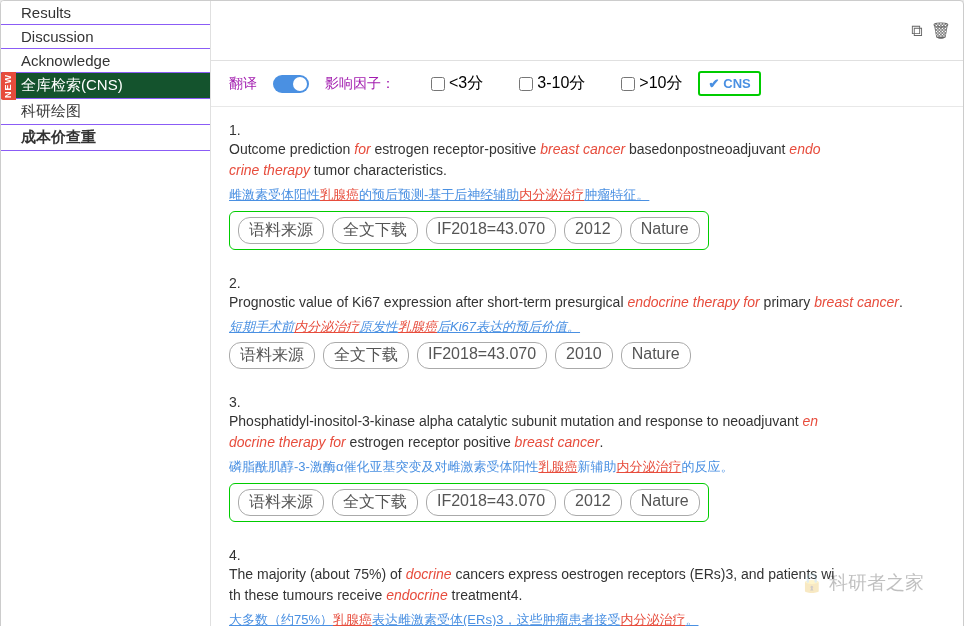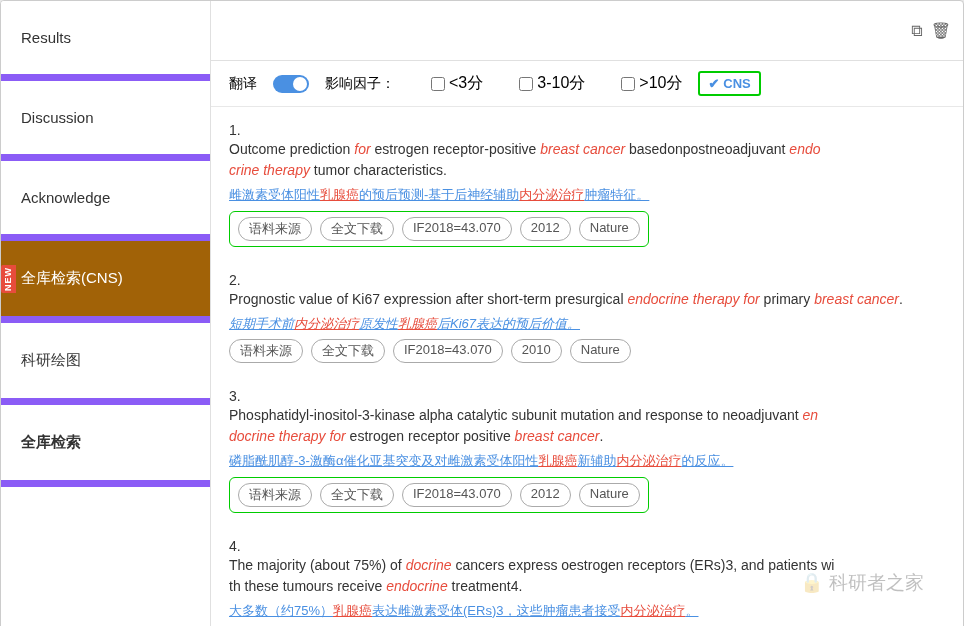--- a/index.html
+++ b/index.html
@@ -21,29 +21,29 @@
       box-shadow: 0 2px 12px rgba(0,0,0,0.15);
     }
     
     .sidebar {
       width: 210px;
       background: #fff;
       border-right: 1px solid #e0e0e0;
       flex-shrink: 0;
     }
     .sidebar-item {
-      padding: 28px 20px;
+      padding: 3px 20px;
       font-size: 15px;
       color: #333;
       cursor: pointer;
-      border-bottom: 7px solid #8b5cf6;
+      border-bottom: 1px solid #8b5cf6;
       position: relative;
     }
     .sidebar-item.active {
-      background: #a16207;
+      background: #14532d;
       color: #fff;
     }
     .sidebar-item.new-badge::before {
       content: 'NEW';
       position: absolute;
       left: 0;
       top: 50%;
       transform: translateY(-50%);
       background: #e74c3c;
       color: #fff;
@@ -81,21 +81,21 @@
     .filter-bar {
       padding: 10px 18px;
       display: flex;
       align-items: center;
       gap: 16px;
       border-bottom: 1px solid #e8e8e8;
       flex-wrap: wrap;
     }
     .filter-label {
       font-size: 14px;
-      color: #000000;
+      color: #a21caf;
     }
     .toggle-switch {
       display: inline-flex;
       align-items: center;
       gap: 4px;
     }
     .toggle-track {
       width: 36px;
       height: 18px;
       background: #4a90e2;
@@ -162,21 +162,21 @@
     .tags {
       display: flex;
       gap: 8px;
       flex-wrap: wrap;
       margin-top: 4px;
     }
     .tag {
       border: 1px solid #aaa;
       border-radius: 12px;
       padding: 2px 10px;
-      font-size: 13px;
+      font-size: 16px;
       color: #555;
       background: #fff;
       cursor: pointer;
     }
     .tags-green {
       border: 1.5px solid #00cc00;
       border-radius: 6px;
       padding: 5px 8px;
       display: inline-flex;
       gap: 8px;
@@ -224,21 +224,21 @@
     <div class="sidebar-item">
       <span>Acknowledge</span>
     </div>
     <div class="sidebar-item active new-badge">
       <span>全库检索(CNS)</span>
     </div>
     <div class="sidebar-item">
       <span>科研绘图</span>
     </div>
     <div class="sidebar-item" style="font-weight:bold;">
-      <span>全库检索</span>
+      <span>成本价查重</span>
     </div>
   </div>
 
   <div class="main">
 
     <div class="top-bar">
       <span class="top-bar-icon">⧉</span>
       <span class="top-bar-icon">🗑</span>
     </div>
 
@@ -301,21 +301,21 @@
             <span class="tag">2010</span>
             <span class="tag">Nature</span>
           </div>
         </li>
 
         <li>
           <div class="result-title">
             Phosphatidyl-inositol-3-kinase alpha catalytic subunit mutation and response to neoadjuvant <em style="color:#e74c3c;">en<br>docrine therapy for</em> estrogen receptor positive <em style="color:#e74c3c;">breast cancer</em>.
           </div>
           <div class="result-chinese">
-            <span style="text-decoration:underline;">磷脂酰肌醇-3-激酶α催化亚基突变及对雌激素受体阳性<span style="color:#e74c3c;text-decoration:underline;">乳腺癌</span>新辅助<span style="color:#e74c3c;text-decoration:underline;">内分泌治疗</span>的反应。</span>
+            <span style="">磷脂酰肌醇-3-激酶α催化亚基突变及对雌激素受体阳性<span style="color:#e74c3c;text-decoration:underline;">乳腺癌</span>新辅助<span style="color:#e74c3c;text-decoration:underline;">内分泌治疗</span>的反应。</span>
           </div>
           <div class="tags-green">
             <span class="tag">语料来源</span>
             <span class="tag">全文下载</span>
             <span class="tag">IF2018=43.070</span>
             <span class="tag">2012</span>
             <span class="tag">Nature</span>
           </div>
         </li>
 

